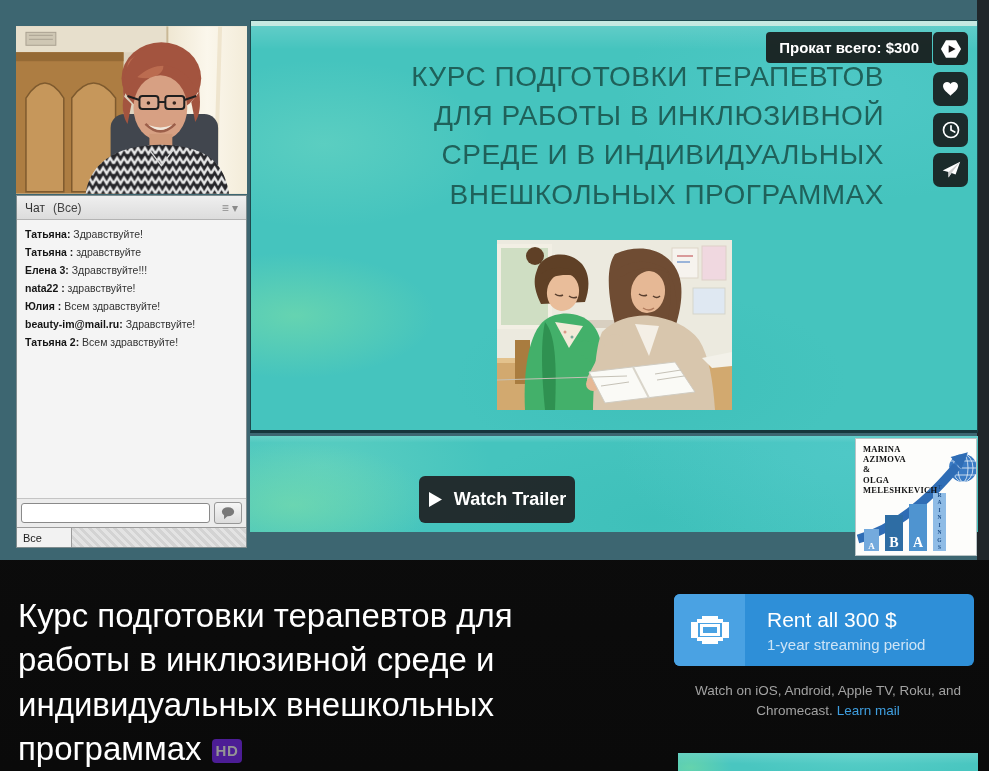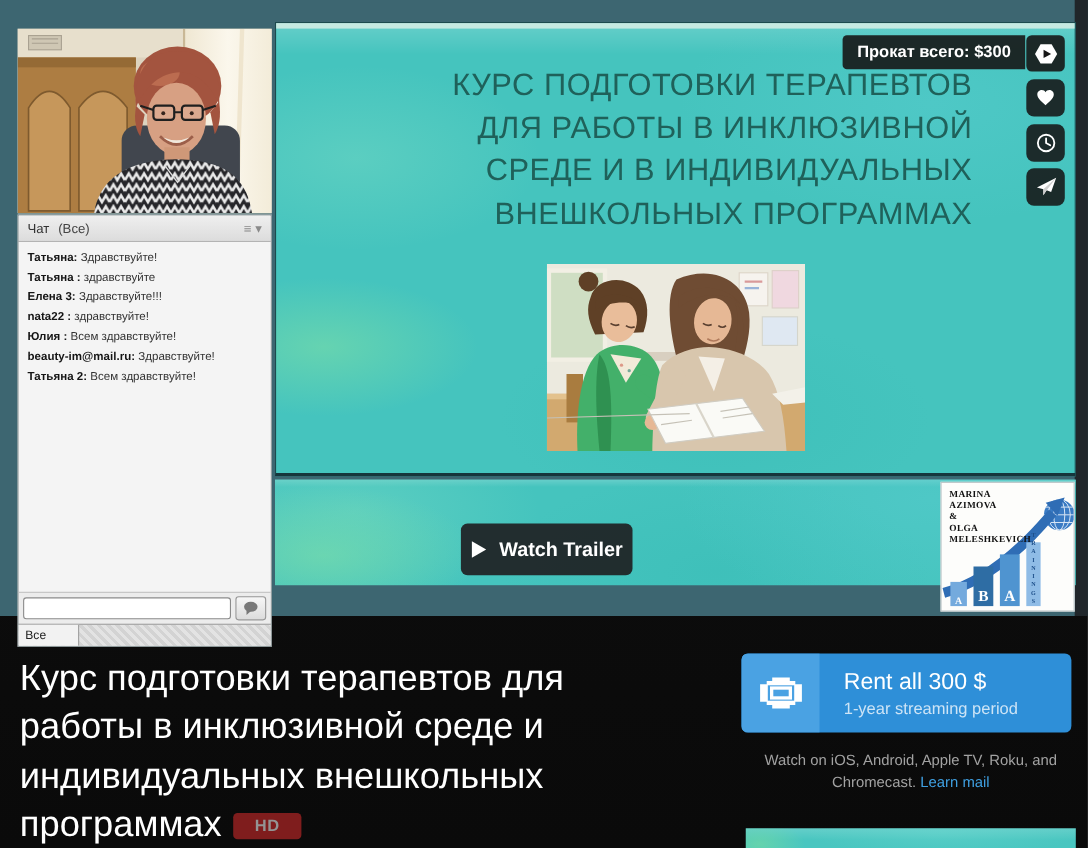--- a/index.html
+++ b/index.html
@@ -11,21 +11,21 @@
   }
   
   .player{position:absolute;left:0;top:0;width:989px;height:560px;background:#3d6671;}
   .player-right-strip{position:absolute;right:0;top:0;width:12px;height:560px;background:#20262a;}
 
   
   .webcam{position:absolute;left:16px;top:26px;width:231px;height:168px;overflow:hidden;background:#e4dcc9;}
   .webcam svg{display:block;}
 
   
-  .chat{position:absolute;left:16px;top:195px;width:231px;height:393px;background:#f4f4f4;
+  .chat{position:absolute;left:16px;top:195px;width:231px;height:353px;background:#f4f4f4;
         border:1px solid #7f8c8e;box-sizing:border-box;display:flex;flex-direction:column;}
   .chat-header{height:23px;flex:0 0 23px;background:linear-gradient(#efefef,#dcdcdc);
         border-bottom:1px solid #b3b3b3;display:flex;align-items:center;padding:0 8px;
         font-size:12px;color:#333;}
   .chat-header .chat-title{font-weight:400;margin-right:8px;}
   .chat-header .chat-filter{color:#444;}
   .chat-menu{margin-left:auto;color:#8a8a8a;font-size:12px;cursor:pointer;line-height:1;}
   .chat-body{flex:1 1 auto;overflow:hidden;padding:9px 8px 0 8px;background:#f4f4f4;}
   .chat-msg{font-size:10.5px;color:#333;margin-bottom:6.5px;line-height:1.1;}
   .chat-msg b{color:#151515;}
@@ -88,22 +88,22 @@
         background:rgba(22,22,22,.9);border-radius:4px 0 0 4px;color:#fff;font-size:15px;font-weight:bold;margin-right:1px;}
   .hex-btn{width:35px;height:33px;background:rgba(22,22,22,.9);border-radius:5px;
         display:flex;align-items:center;justify-content:center;}
   .icon-btn{position:absolute;right:21px;width:35px;height:34px;background:rgba(22,22,22,.88);
         border-radius:7px;display:flex;align-items:center;justify-content:center;cursor:pointer;}
   .btn-heart{top:72px;} .btn-clock{top:113px;} .btn-share{top:153px;}
 
   
   .page-title{position:absolute;left:18px;top:572px;width:600px;color:#fff;
         font-size:33px;line-height:1.34;font-weight:400;}
-  .hd-badge{display:inline-block;background:#7f1d1d;color:#949494;font-size:15px;font-weight:bold;
-        padding:2px 20px;border-radius:4px;vertical-align:middle;margin-left:10px;letter-spacing:.5px;}
+  .hd-badge{display:inline-block;background:#4c1d95;color:#949494;font-size:15px;font-weight:bold;
+        padding:2px 4px;border-radius:4px;vertical-align:middle;margin-left:10px;letter-spacing:.5px;}
 
   .rent-btn{position:absolute;left:674px;top:594px;width:300px;height:72px;border-radius:6px;overflow:hidden;
         display:flex;background:var(--rent-blue,#2e8fd8);cursor:pointer;}
   .rent-icon-sec{flex:0 0 71px;background:var(--rent-blue-light,#4aa2e3);display:flex;align-items:center;justify-content:center;}
   .rent-texts{display:flex;flex-direction:column;justify-content:center;padding-left:22px;}
   .rent-label{color:#fff;font-size:21px;}
   .rent-sub{color:#cde4f6;font-size:15px;margin-top:4px;}
 
   .devices{position:absolute;left:678px;top:681px;width:300px;text-align:center;
         font-size:13.5px;color:#a2a2a2;line-height:1.45;}

